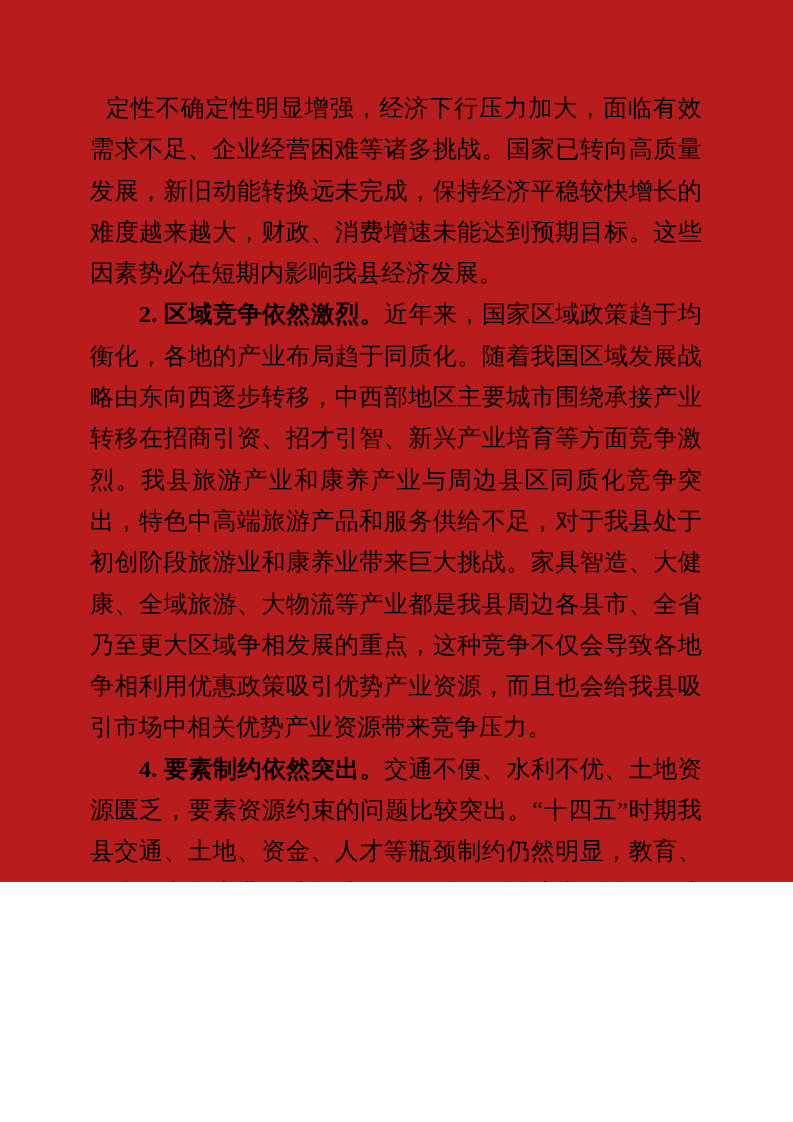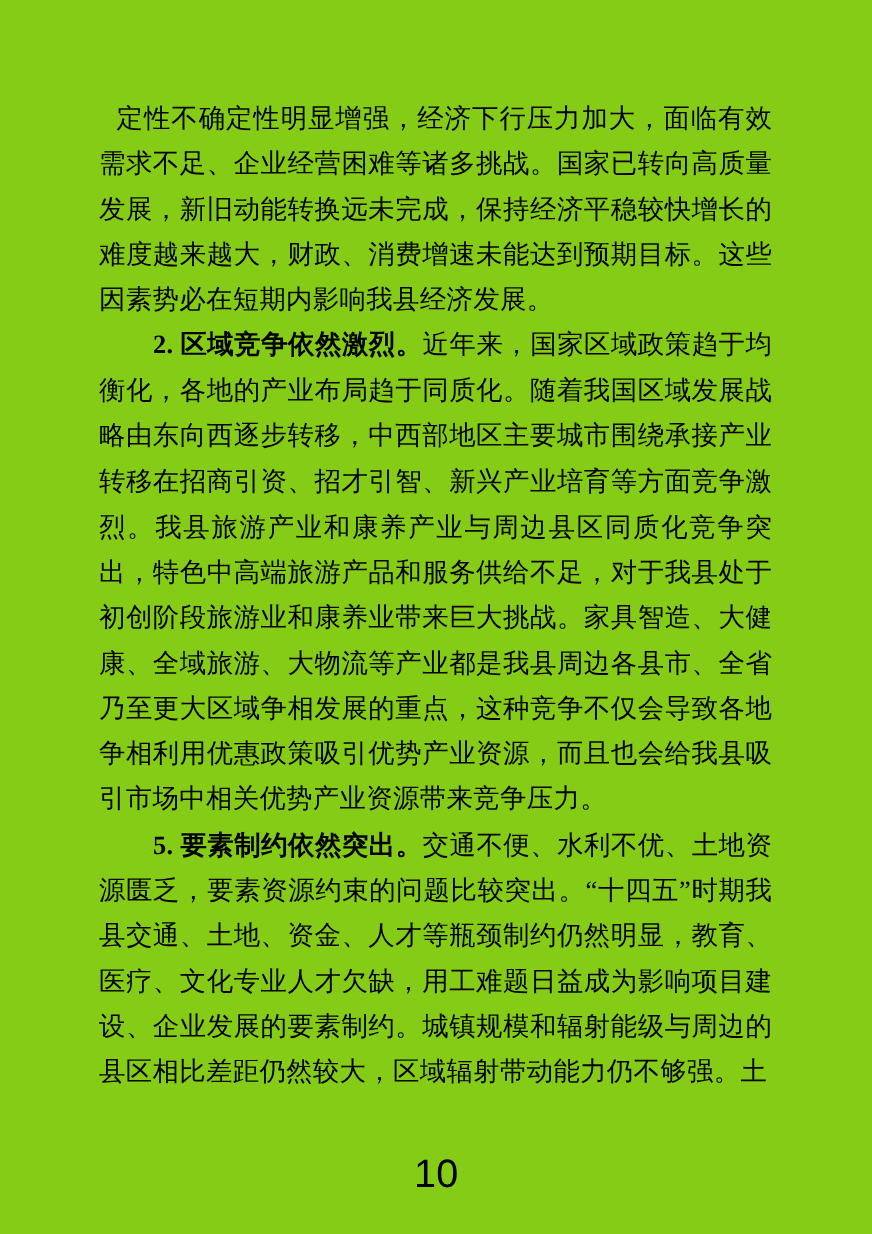--- a/index.html
+++ b/index.html
@@ -3,22 +3,22 @@
 <meta charset="utf-8">
 <style>
   html, body {
     margin: 0;
     padding: 0;
     background: #ffffff;
   }
   .page {
     position: relative;
     width: 793px;
-    height: 1122px;
-    background: #84cc16;
+    height: 882px;
+    background: #b91c1c;
     overflow: hidden;
     color: #000000;
     font-family: "Liberation Serif", "DejaVu Serif", serif;
   }
   .content {
     position: absolute;
     left: 90px;
     top: 88px;
     width: 612px;
     font-size: 24px;
@@ -49,18 +49,18 @@
     color: #000000;
   }
 </style>
 </head>
 <body>
 
 <div class="page">
   <div class="content">
     <p class="para"><span class="lead"></span><span>定性不确定性明显增强，经济下行压力加大，面临有效需求不足、企业经营困难等诸多挑战。国家已转向高质量发展，新旧动能转换远未完成，保持经济平稳较快增长的难度越来越大，财政、消费增速未能达到预期目标。这些因素势必在短期内影响我县经济发展。</span></p>
     <p class="para indent"><span class="lead">2. 区域竞争依然激烈。</span><span>近年来，国家区域政策趋于均衡化，各地的产业布局趋于同质化。随着我国区域发展战略由东向西逐步转移，中西部地区主要城市围绕承接产业转移在招商引资、招才引智、新兴产业培育等方面竞争激烈。我县旅游产业和康养产业与周边县区同质化竞争突出，特色中高端旅游产品和服务供给不足，对于我县处于初创阶段旅游业和康养业带来巨大挑战。家具智造、大健康、全域旅游、大物流等产业都是我县周边各县市、全省乃至更大区域争相发展的重点，这种竞争不仅会导致各地争相利用优惠政策吸引优势产业资源，而且也会给我县吸引市场中相关优势产业资源带来竞争压力。</span></p>
-    <p class="para indent"><span class="lead">5. 要素制约依然突出。</span><span>交通不便、水利不优、土地资源匮乏，要素资源约束的问题比较突出。“十四五”时期我县交通、土地、资金、人才等瓶颈制约仍然明显，教育、医疗、文化专业人才欠缺，用工难题日益成为影响项目建设、企业发展的要素制约。城镇规模和辐射能级与周边的县区相比差距仍然较大，区域辐射带动能力仍不够强。土</span></p>
+    <p class="para indent"><span class="lead">4. 要素制约依然突出。</span><span>交通不便、水利不优、土地资源匮乏，要素资源约束的问题比较突出。“十四五”时期我县交通、土地、资金、人才等瓶颈制约仍然明显，教育、医疗、文化专业人才欠缺，用工难题日益成为影响项目建设、企业发展的要素制约。城镇规模和辐射能级与周边的县区相比差距仍然较大，区域辐射带动能力仍不够强。土</span></p>
   </div>
   <div class="footer">
     <span>10</span>
   </div>
 </div>
 
 </body></html>

